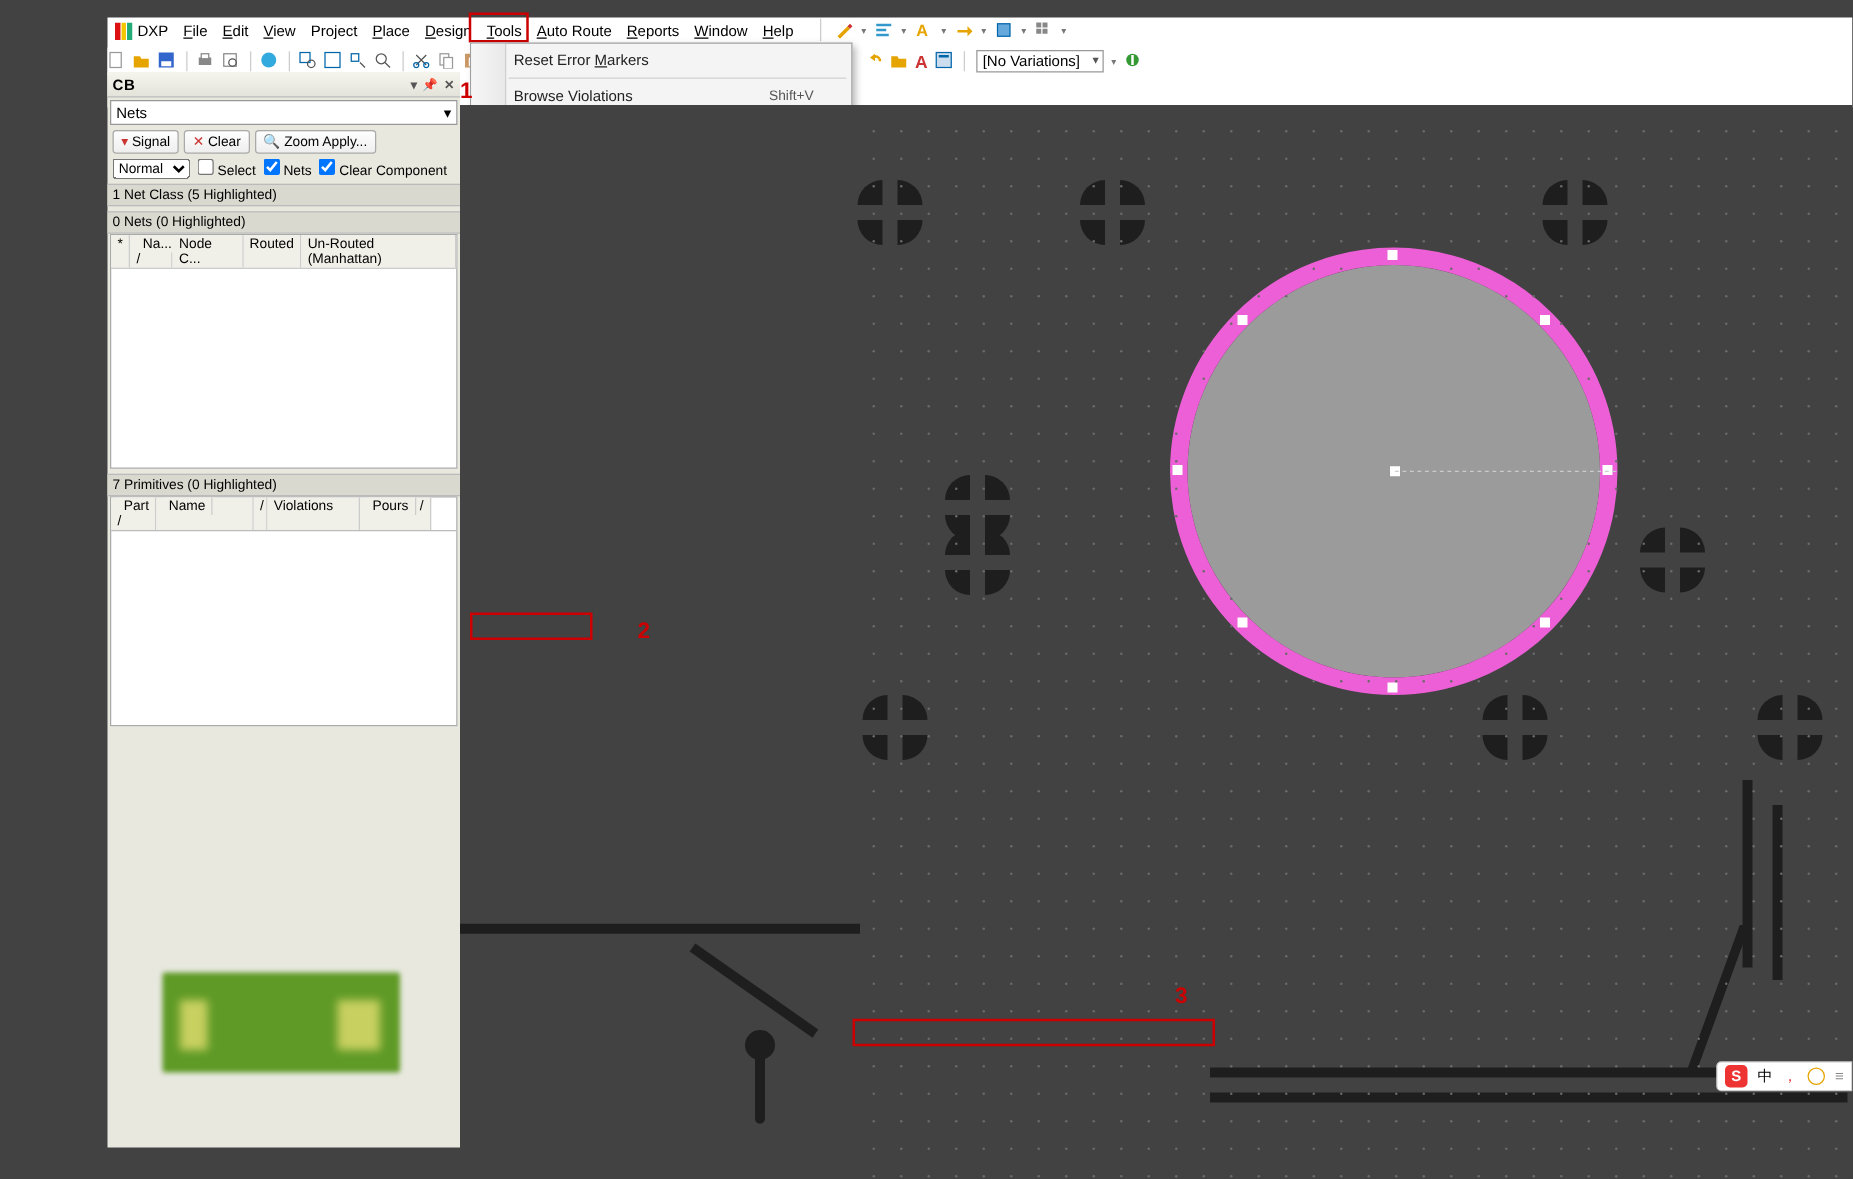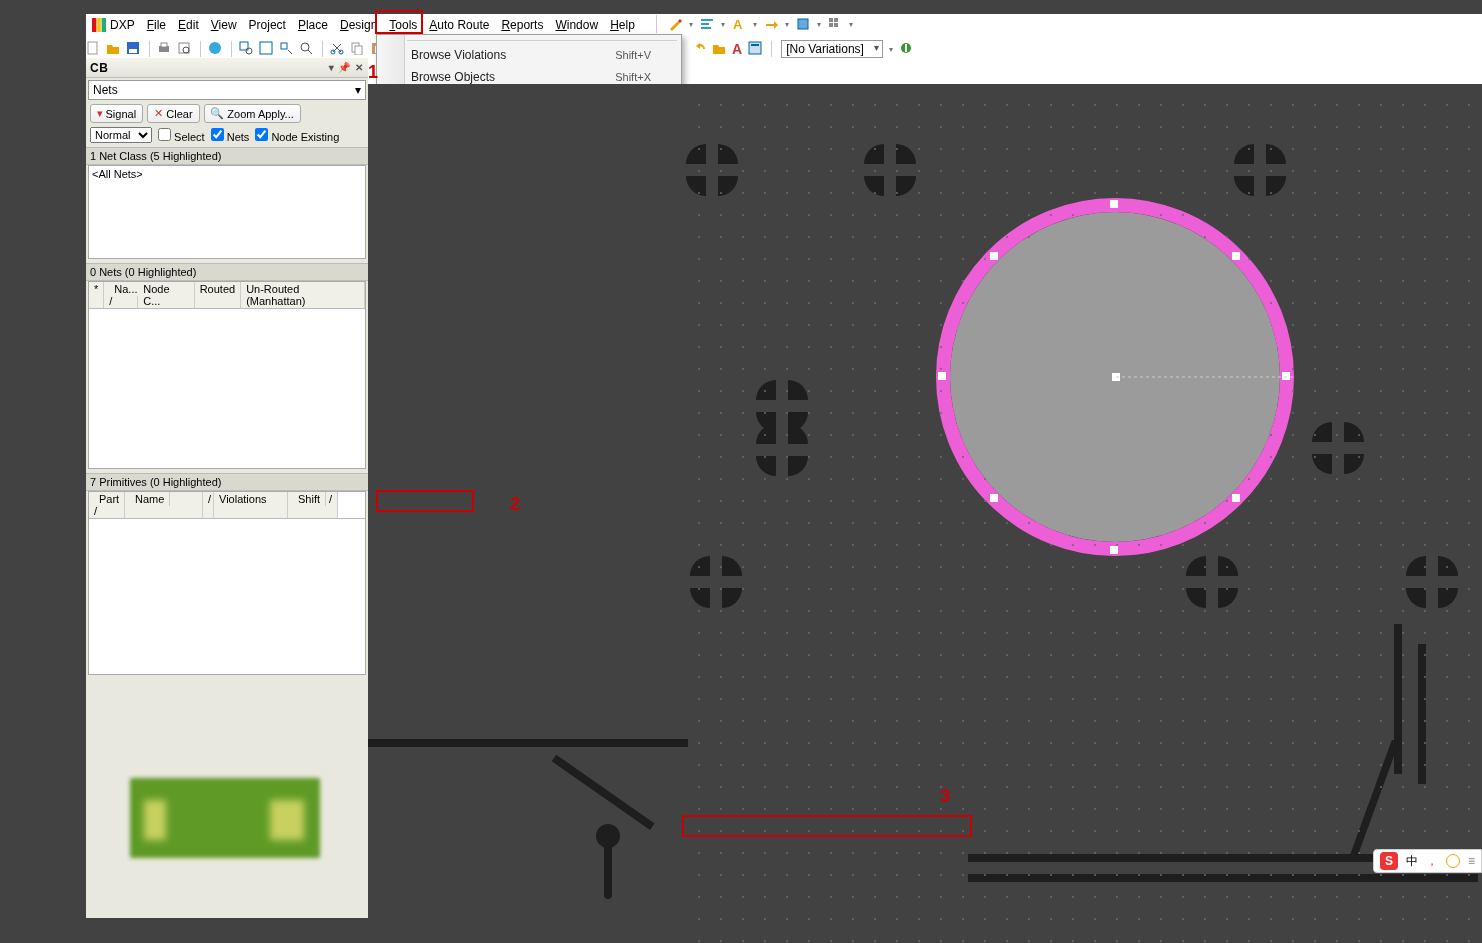--- a/index.html
+++ b/index.html
@@ -271,51 +271,53 @@
       </div>
     <div class="tool-btn">
         <span>🔍</span>
         <span>Zoom Apply...</span>
       </div>
   </div>
   <div class="check-row">
     <select style="width:62px"><option>Normal</option></select>
     <label><input type="checkbox" style=""> <span>Select</span></label>
     <label><input type="checkbox" checked="" style=""> <span>Nets</span></label>
-    <label><input type="checkbox" checked="" style=""> <span>Node Existing</span></label>
+    <label><input type="checkbox" checked="" style=""> <span>Clear Component</span></label>
   </div>
   <div class="subhdr"><span>1 Net Class (5 Highlighted)</span></div>
-  <div class="whitebox" style="height:94px"><span>&lt;All Nets&gt;</span></div>
   <div class="subhdr"><span>0 Nets (0 Highlighted)</span></div>
   <div class="whitebox" style="padding:0;height:188px">
     <div class="tabhdr">
       <span>*</span>
       <span style="width:34px"><span>Na...</span> /</span>
       <span>Node C...</span>
       <span>Routed</span>
       <span>Un-Routed (Manhattan)</span>
     </div>
   </div>
   <div class="subhdr"><span>7 Primitives (0 Highlighted)</span></div>
   <div class="whitebox" style="padding:0;height:184px">
     <div class="tabhdr">
       <span style="width:36px"><span>Part</span> /</span>
       <span style="width:78px"><span>Name</span></span>
       <span style="width:10px">/</span>
       <span style="width:74px">Violations</span>
-      <span><span>Shift</span> /</span>
+      <span><span>Pours</span> /</span>
     </div>
   </div>
   <div class="thumbnail">
       <div class="blurboard"></div>
     </div>
 </div>
 
 <div class="dropdown">
   <div class="dropdown-iconbar"></div>
+  <div class="dd-item">
+      <span>Reset Error <span class="u">M</span>arkers</span>
+    </div>
   <div class="dd-sep"></div>
   <div class="dd-item">
       <span>Browse Violations</span>
       <span class="sc">Shift+V</span>
     </div>
   <div class="dd-item">
       <span>Browse Objects</span>
       <span class="sc">Shift+X</span>
     </div>
   <div class="dd-sep"></div>

